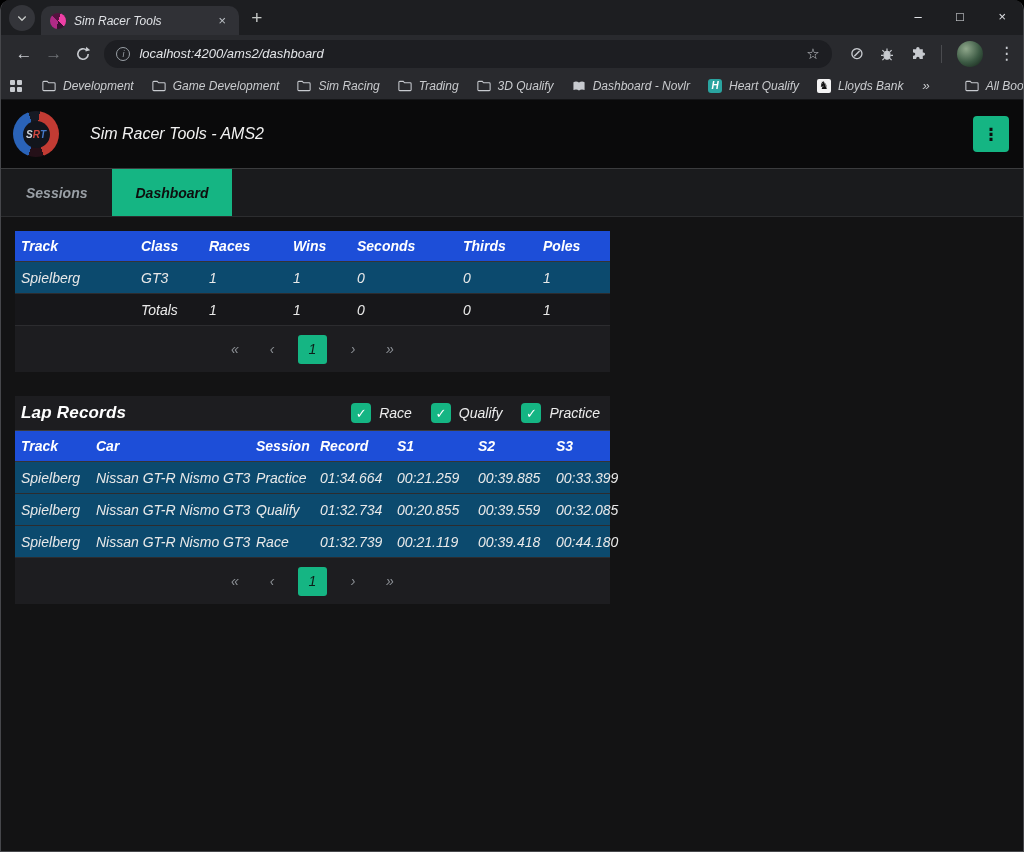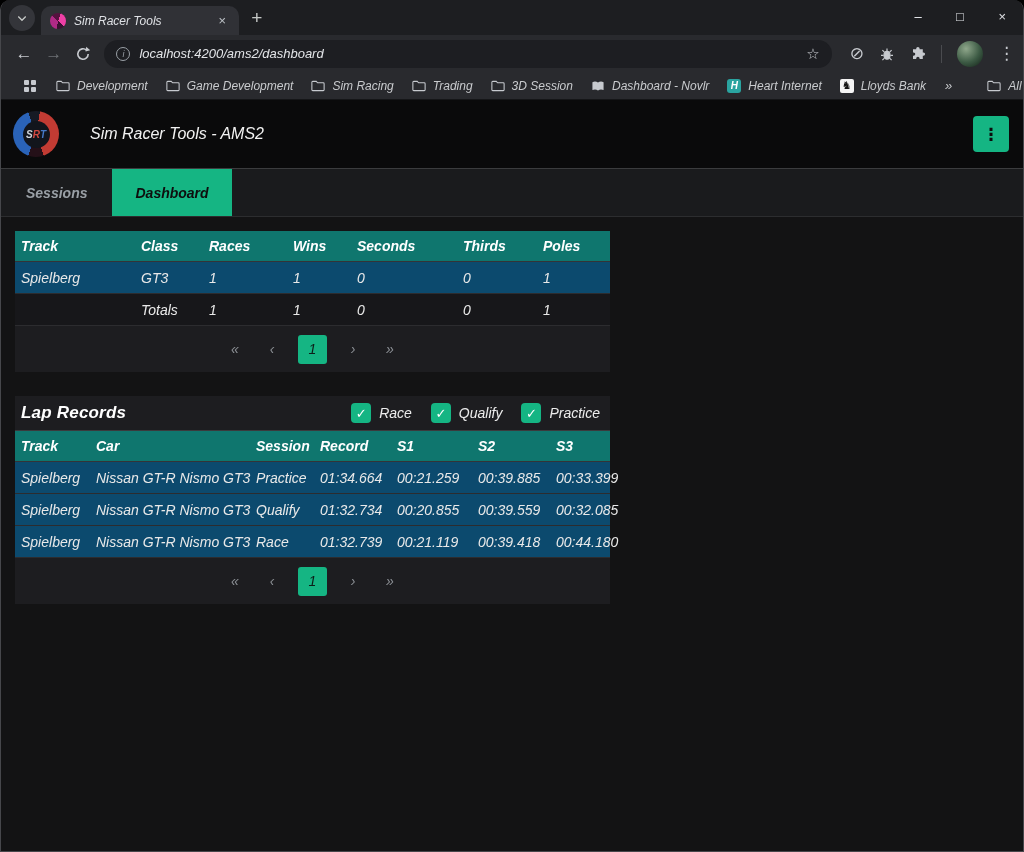--- a/index.html
+++ b/index.html
@@ -30,21 +30,21 @@
                 display:flex; align-items:center; justify-content:center; flex:0 0 auto; }
   .url-text { font-size:13px; color:#e3e5e8; flex:1; white-space:nowrap; }
   .star-icon { color:#c7cacf; font-size:15px; }
   .ext-area { display:flex; align-items:center; gap:15px; margin-left:18px; }
   .ext-icon { color:#c7cacf; font-size:17px; display:flex; align-items:center; justify-content:center; }
   .divider-v { width:1px; height:18px; background:#4a4b4f; }
   .avatar { width:26px; height:26px; border-radius:50%;
             background:radial-gradient(circle at 35% 30%, #8fa78b, #3c5a44 55%, #16251b 95%); }
 
   
-  .bookmarks { height:28px; background:#292a2e; display:flex; align-items:center; padding:0 22px; border-bottom:1px solid #151618; flex:0 0 auto; }
+  .bookmarks { height:28px; background:#292a2e; display:flex; align-items:center; padding:0 8px; border-bottom:1px solid #151618; flex:0 0 auto; }
   .bm-item { display:flex; align-items:center; gap:7px; padding:3px 9px; border-radius:6px; color:#c9cbce; font-size:12px; white-space:nowrap; }
   .bm-spacer { flex:1; }
   .bm-overflow { color:#c9cbce; font-size:13px; padding:0 10px; }
   .badge-h { width:14px; height:14px; border-radius:3px; background:#2aa4a0; color:#fff; font-size:10px; font-weight:bold;
              display:flex; align-items:center; justify-content:center; }
   .badge-horse { width:14px; height:14px; border-radius:2px; background:#f4f4f4; color:#111; font-size:11px; line-height:13px; text-align:center; }
 
   
   .page { flex:1; display:flex; flex-direction:column; background:#131314; }
   .app-header { height:68px; background:#0a0a0b; display:flex; align-items:center; padding:0 12px; flex:0 0 auto; }
@@ -70,21 +70,21 @@
   .filters { margin-left:auto; display:flex; gap:19px; align-items:center; }
   .filter { display:flex; align-items:center; gap:8px; }
   .checkbox { width:20px; height:20px; border-radius:4px; background:var(--accent); color:#fff; font-size:13px;
               display:flex; align-items:center; justify-content:center; }
   .filter-label { font-size:14px; color:#ececec; }
 
   .grid { display:grid; align-items:stretch; }
   .rs-grid { grid-template-columns:120px 68px 84px 64px 106px 80px 1fr; }
   .lr-grid { grid-template-columns:75px 160px 64px 77px 81px 78px 1fr; }
   .grid > div { display:flex; align-items:center; padding-left:6px; white-space:nowrap; }
-  .grid-head { background:#0f766e; border-bottom:1px solid #343437; font-weight:bold; color:#fff; font-size:14px; height:31px; }
+  .grid-head { background:#1d4ed8; border-bottom:1px solid #343437; font-weight:bold; color:#fff; font-size:14px; height:31px; }
   .grid-row { background:#0c4a6e; border-bottom:1px solid #2c2c2f; color:#e9e9e9; font-size:14px; height:32px; }
   .grid-row.totals { background:#17171a; }
 
   .paginator { height:46px; background:#1d1d20; display:flex; align-items:center; justify-content:center; gap:15px; }
   .pg-btn { color:#8b8f94; font-size:14px; width:22px; text-align:center; }
   .pg-page { width:29px; height:29px; background:var(--accent); border-radius:3px; color:#0d1f19; font-size:14px;
              display:flex; align-items:center; justify-content:center; }
 
   svg.ic { display:block; }
 </style>
@@ -185,31 +185,31 @@
     <div class="bm-item">
       <svg class="ic" width="14" height="12" viewBox="0 0 16 13">
           <path d="M1 2.2c0-.6.5-1 1-1h4l1.5 1.6H14c.6 0 1 .4 1 1v7c0 .6-.4 1-1 1H2c-.5 0-1-.4-1-1z" fill="none" stroke="#c7cacf" stroke-width="1.2"></path>
         </svg>
       <span>Trading</span>
     </div>
     <div class="bm-item">
       <svg class="ic" width="14" height="12" viewBox="0 0 16 13">
           <path d="M1 2.2c0-.6.5-1 1-1h4l1.5 1.6H14c.6 0 1 .4 1 1v7c0 .6-.4 1-1 1H2c-.5 0-1-.4-1-1z" fill="none" stroke="#c7cacf" stroke-width="1.2"></path>
         </svg>
-      <span>3D Session</span>
+      <span>3D Qualify</span>
     </div>
     <div class="bm-item">
       <svg class="ic" width="14" height="12" viewBox="0 0 16 14">
           <path d="M1.5 2.5c2.2-.9 4.4-.9 6.5.4 2.1-1.3 4.3-1.3 6.5-.4v9.3c-2.2-.9-4.4-.9-6.5.4-2.1-1.3-4.3-1.3-6.5-.4z" fill="#c7cacf"></path>
         </svg>
       <span>Dashboard - Novlr</span>
     </div>
     <div class="bm-item">
       <span class="badge-h">H</span>
-      <span>Heart Internet</span>
+      <span>Heart Qualify</span>
     </div>
     <div class="bm-item">
       <span class="badge-horse">♞</span>
       <span>Lloyds Bank</span>
     </div>
 
     <span class="bm-spacer"></span>
     <span class="bm-overflow">»</span>
     <span class="divider-v" style="margin:0 8px;"></span>
     <div class="bm-item">

